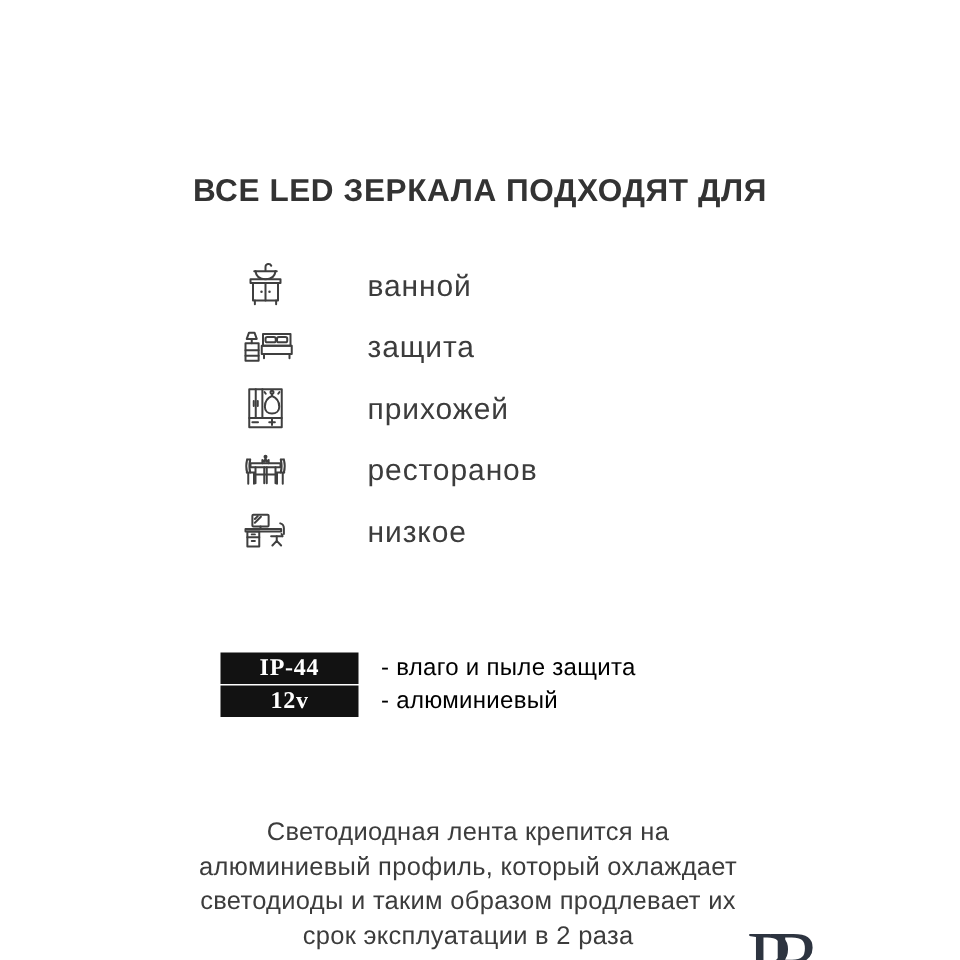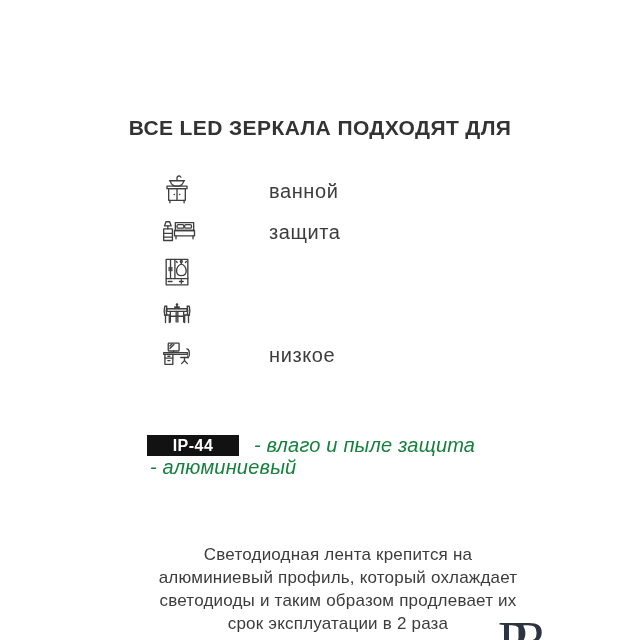--- a/index.html
+++ b/index.html
@@ -6,37 +6,37 @@
   .canvas{
     position:relative;width:640px;height:640px;background:#ffffff;
     font-family:"Liberation Sans", sans-serif;overflow:hidden;color:#3c3c3c;margin-top:40px;
   }
   .title{
     position:absolute;top:76px;left:0;width:640px;margin:0;
     text-align:center;font-size:21px;font-weight:bold;letter-spacing:.4px;color:#333333;
   }
   
   .rooms{position:absolute;left:155px;top:131px;display:flex;flex-direction:column;}
-  .room-row{display:flex;align-items:center;height:41px;gap:24px;}
+  .room-row{display:flex;align-items:center;height:41px;}
   .icon-wrap{width:44px;height:41px;display:flex;align-items:center;justify-content:center;}
   .icon-wrap svg{display:block;}
   .room-label{margin-left:46px;font-size:20px;letter-spacing:.6px;color:#3c3c3c;}
   
   .specs{position:absolute;left:141px;top:395px;display:flex;flex-direction:column;}
   .spec-row{display:flex;align-items:center;height:21px;margin-bottom:1px;}
   .badge-cell{width:104px;display:flex;justify-content:center;}
   .badge{
     background:#121212;color:#ffffff;height:21px;line-height:21px;width:92px;
-    text-align:center;font-size:16px;font-weight:bold;letter-spacing:.5px;
+    text-align:center;font-size:16px;font-weight:bold;letter-spacing:.5px;font-family:Liberation Serif, serif;
   }
   .spec-row:nth-child(3) .badge{width:104px;}
-  .spec-desc{margin-left:9px;font-size:20px;letter-spacing:.2px;color:#15803d;white-space:nowrap;font-style:italic;}
+  .spec-desc{margin-left:9px;font-size:16px;letter-spacing:.2px;color:#000000;white-space:nowrap;}
   
   .footer-note{
-    position:absolute;left:148px;top:503px;width:380px;margin:0;
+    position:absolute;left:122px;top:503px;width:380px;margin:0;
     font-size:17px;line-height:23px;text-align:center;letter-spacing:.2px;color:#3c3c3c;
   }
   
   .logo{position:absolute;left:440px;top:580px;width:200px;height:56px;}
   .monogram{
     position:absolute;left:58px;top:-6px;line-height:1;
     font-family:Liberation Serif, serif;font-size:53px;color:#2d3440;
   }
   .monogram .r{margin-left:-15px;}
   .swoosh{
@@ -104,39 +104,41 @@
             <path d="M14.6 16 V20 M17.8 16 V20"></path>
             <path d="M29.2 12 V10.2"></path>
             <circle cx="29.2" cy="9" r="1.2"></circle>
             <path d="M29.2 12 C25.5 13.5 23.5 17 23.5 20.5 C23.5 24 26 26 29.2 26 C32.4 26 35 24 35 20.5 C35 17 33 13.5 29.2 12 Z"></path>
             <path d="M24.2 10.2 l-1 -1.4 M34.2 10.2 l1 -1.4"></path>
             <path d="M13.5 33 H18"></path>
             <path d="M27 33 H31.5 M29.2 30.8 V35.2"></path>
           </g>
         </svg>
       </span>
+      <span class="room-label">прихожей</span>
     </div>
 
     <div class="room-row">
       <span class="icon-wrap">
         <svg width="44" height="40" viewBox="0 0 48 48">
           <g class="lineart">
             <rect x="12" y="16.5" width="24" height="3.2"></rect>
             <path d="M16 19.7 V32.5 M32 19.7 V32.5"></path>
             <path d="M23 19.7 V32.5 M25 19.7 V32.5"></path>
             <path d="M16 25.5 H32"></path>
             <path d="M21.5 16.5 V14 l1.6 1.3 L24 12.6 l0.9 2.7 L26.5 14 V16.5"></path>
             <circle cx="24" cy="11.4" r="0.8"></circle>
             <path d="M9.3 13.5 q-1.4 5.5 0 10.5 M11.8 13.5 q-1.4 5.5 0 10.5 M9.3 13.5 h2.5"></path>
             <path d="M9 24 H15.5 M10.2 24 V33 M14.8 24 V33"></path>
             <path d="M38.7 13.5 q1.4 5.5 0 10.5 M36.2 13.5 q1.4 5.5 0 10.5 M36.2 13.5 h2.5"></path>
             <path d="M32.5 24 H39 M33.2 24 V33 M37.8 24 V33"></path>
           </g>
         </svg>
       </span>
+      <span class="room-label">ресторанов</span>
     </div>
 
     <div class="room-row">
       <span class="icon-wrap">
         <svg width="42" height="40" viewBox="0 0 48 48">
           <g class="lineart">
             <rect x="13.5" y="8.5" width="13" height="9.5" rx="0.8"></rect>
             <path d="M15.5 12 l2.3 -2.3 M15.5 15 l4.8 -4.8"></path>
             <path d="M20 18 V20"></path>
             <rect x="8" y="20" width="28.5" height="2"></rect>
@@ -157,20 +159,23 @@
   </div>
 
   <div class="specs">
     <div class="spec-row">
       <span class="badge-cell">
           <span class="badge">IP-44</span>
         </span>
       <span class="spec-desc">- влаго и пыле защита</span>
     </div>
     <div class="spec-row">
+      <span class="badge-cell">
+          <span class="badge">12v</span>
+        </span>
       <span class="spec-desc">- алюминиевый</span>
     </div>
   </div>
 
   <p class="footer-note">Светодиодная лента крепится на алюминиевый профиль, который охлаждает светодиоды и таким образом продлевает их срок эксплуатации в 2 раза</p>
 
   <div class="logo">
     <div class="monogram"><span class="p">P</span><span class="r">R</span></div>
     <div class="swoosh"></div>
   </div>

